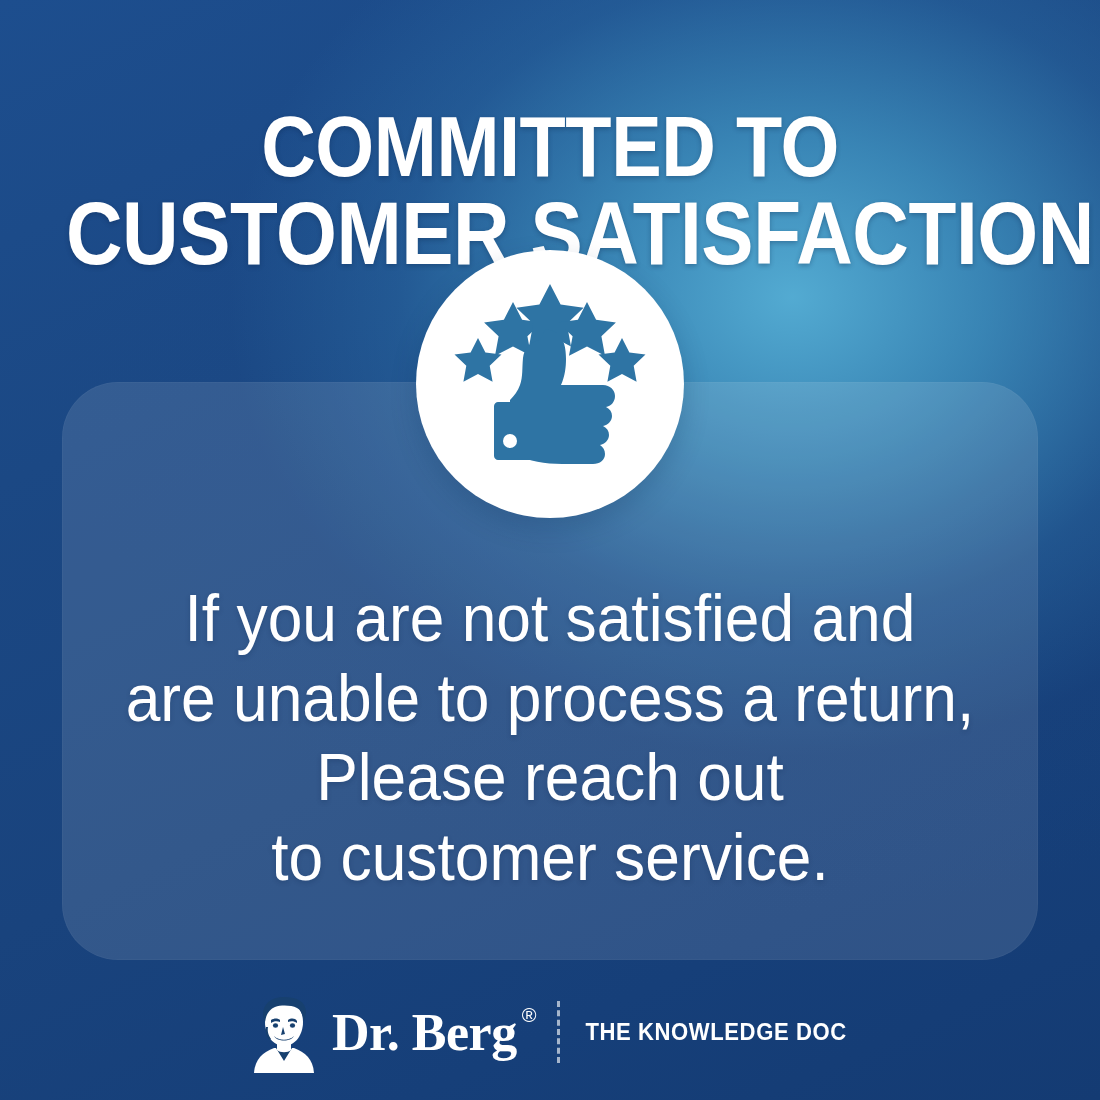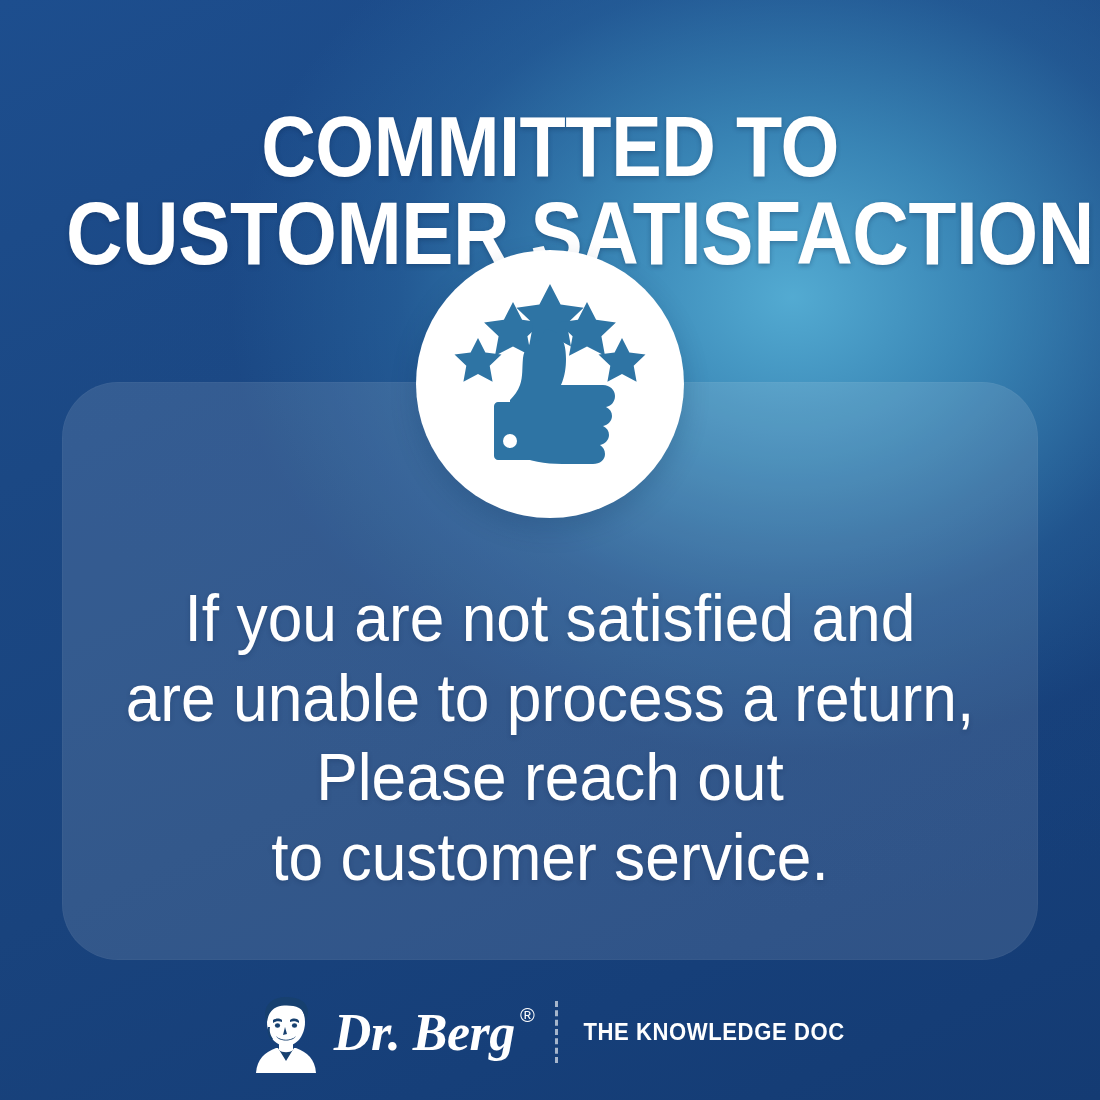--- a/index.html
+++ b/index.html
@@ -116,21 +116,20 @@
 
   .wordmark {
     color: #ffffff;
     font-family: "Liberation Serif", "DejaVu Serif", serif;
     font-weight: bold;
     font-size: 52px;
     line-height: 1;
     letter-spacing: -0.5px;
     position: relative;
     top: 1px;
-    font-style: italic;
   }
   .reg-mark {
     font-family: "Liberation Sans", sans-serif;
     font-size: 20px;
     font-weight: normal;
     vertical-align: super;
     position: relative;
     top: -10px;
     left: 5px;
     color: #ffffff;

